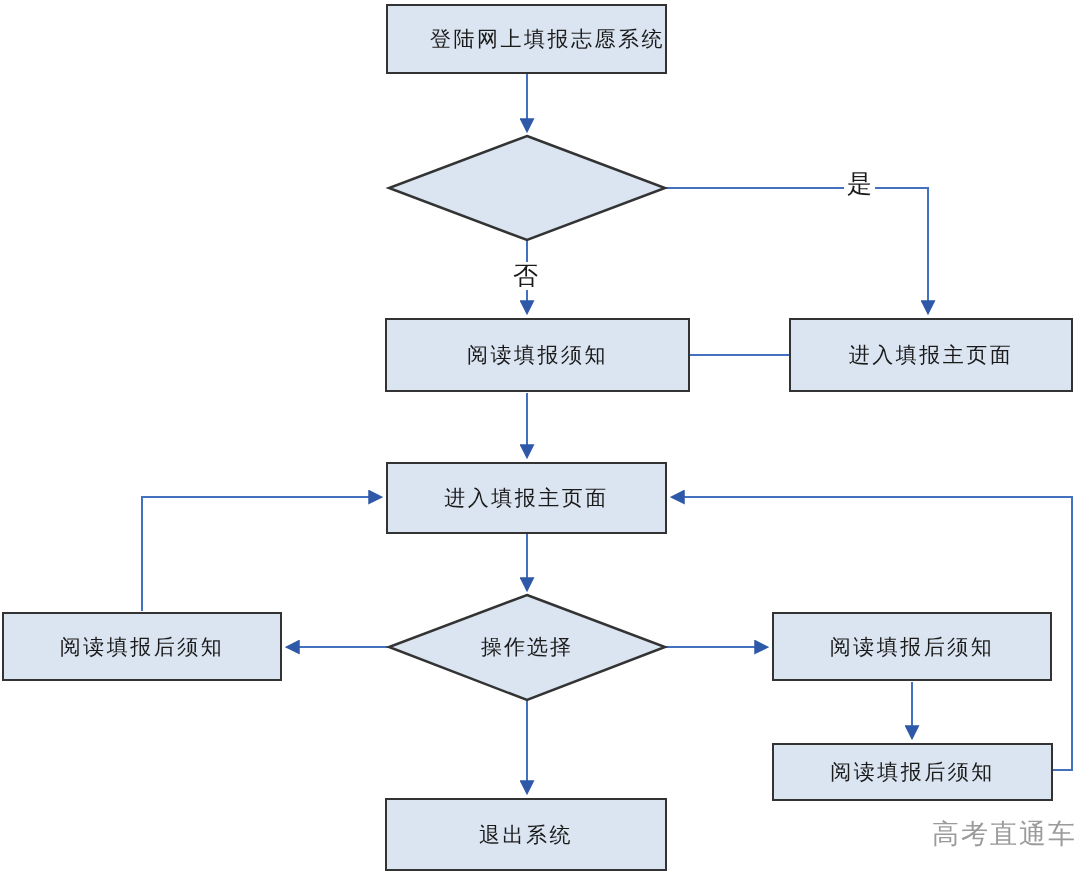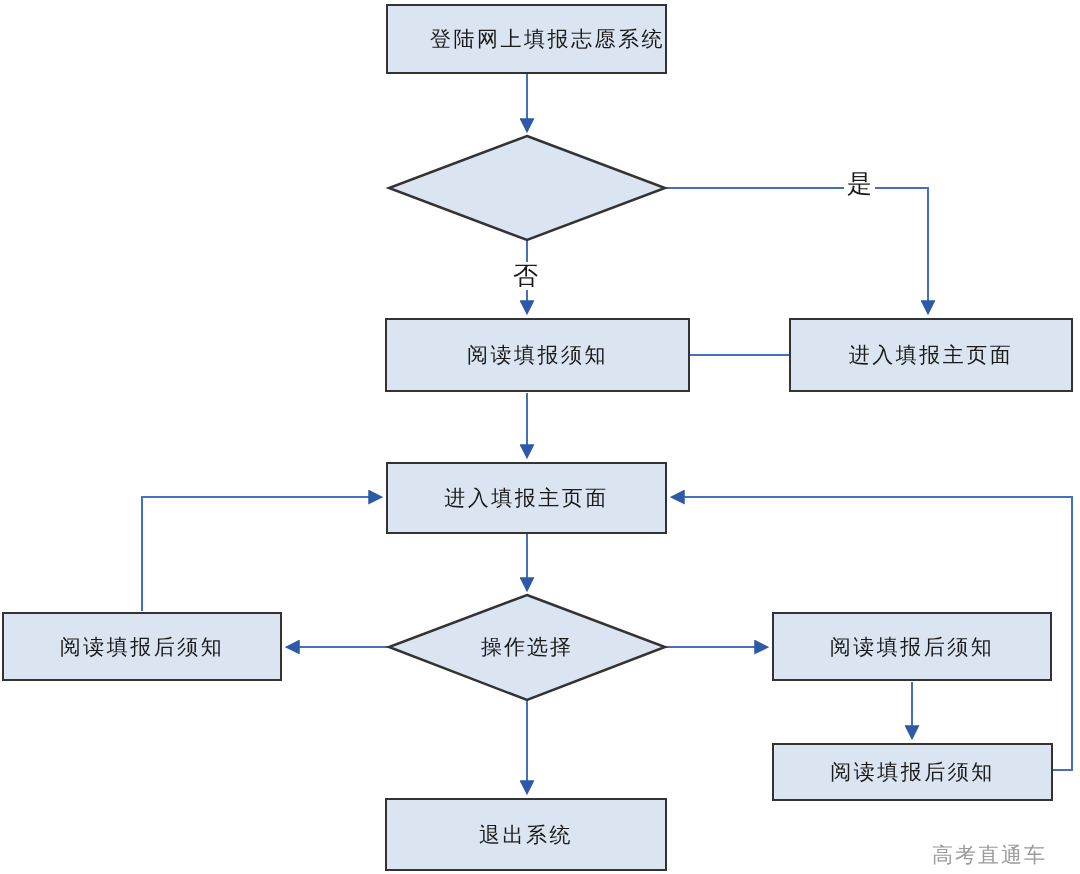--- a/index.html
+++ b/index.html
@@ -68,22 +68,22 @@
     background: var(--canvas-bg);
     font-size: 25px;
     color: var(--text);
     padding: 0 3px;
     line-height: 1.1;
     z-index: 3;
   }
   .watermark {
     position: absolute;
     left: 932px;
-    top: 841px;
-    font-size: 21px;
+    top: 816px;
+    font-size: 27px;
     letter-spacing: 2px;
     color: var(--watermark);
     z-index: 3;
   }
 </style>
 </head>
 <body>
 
 <div class="canvas">
 

